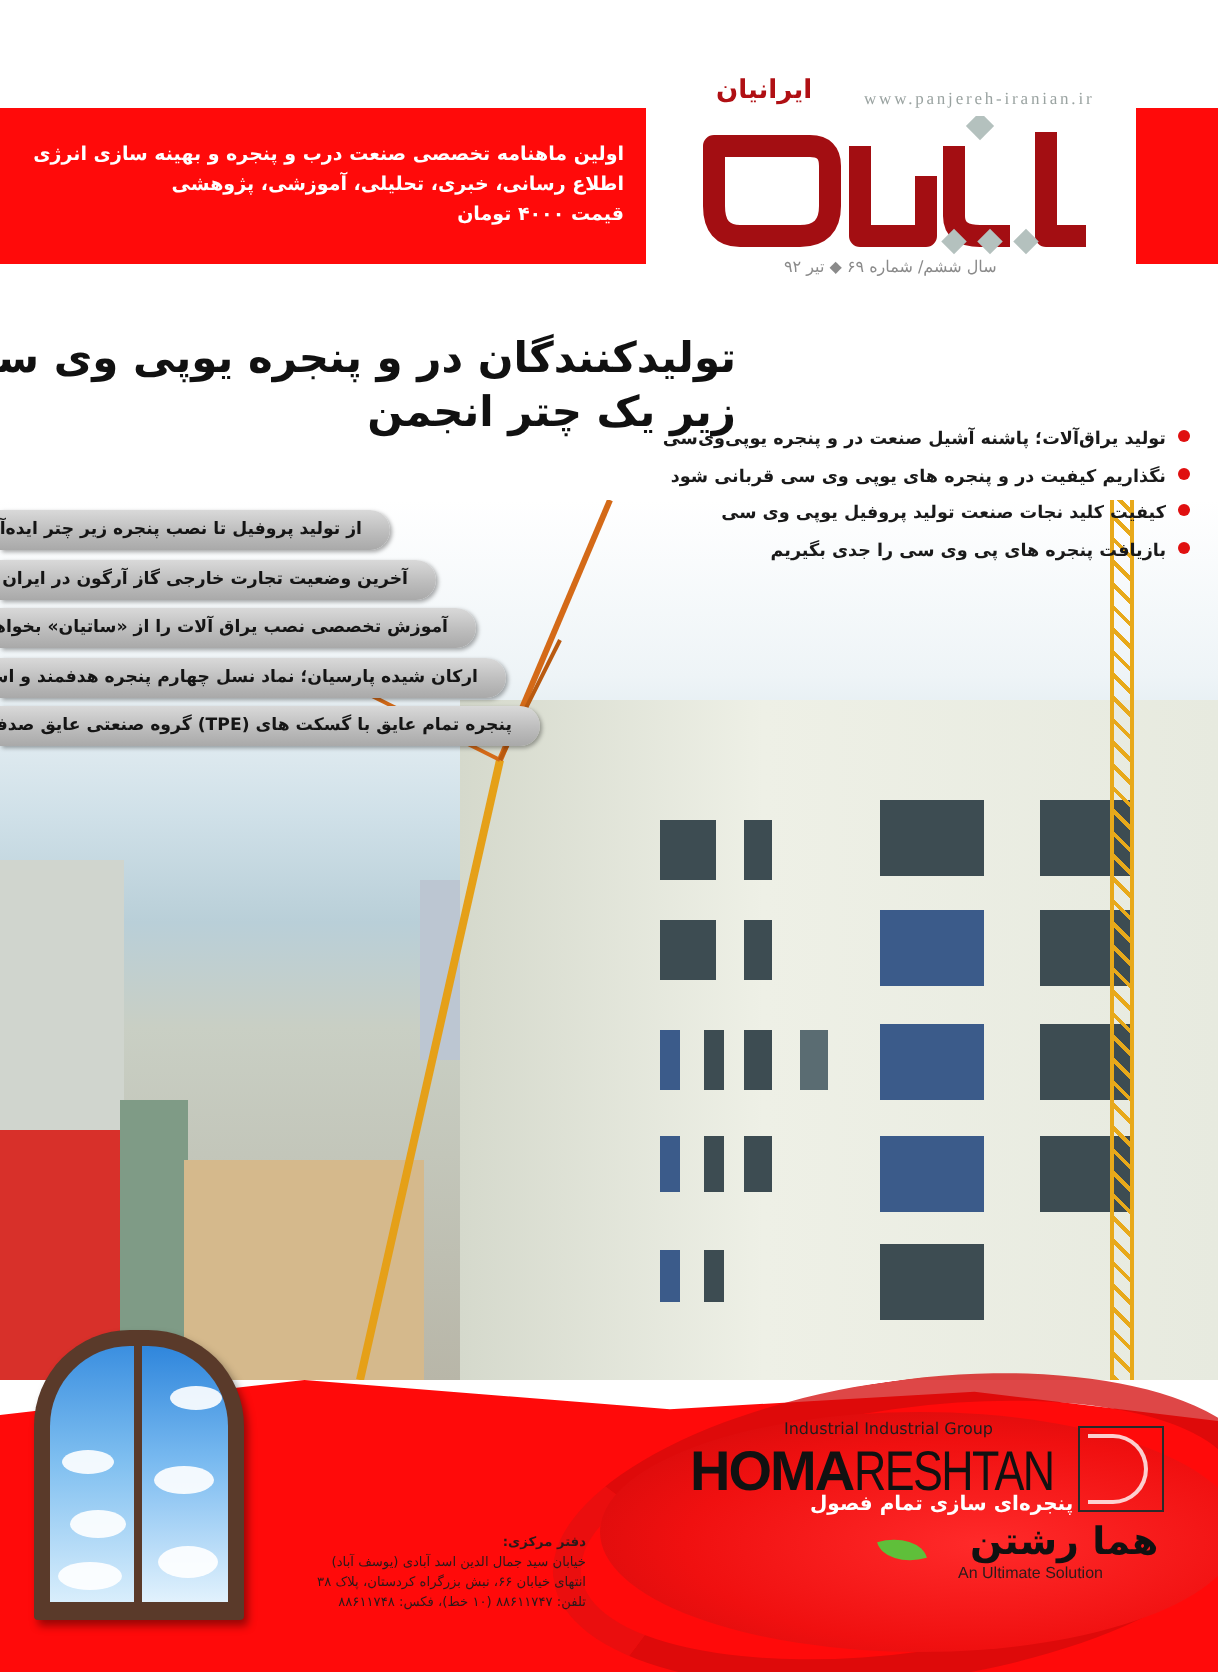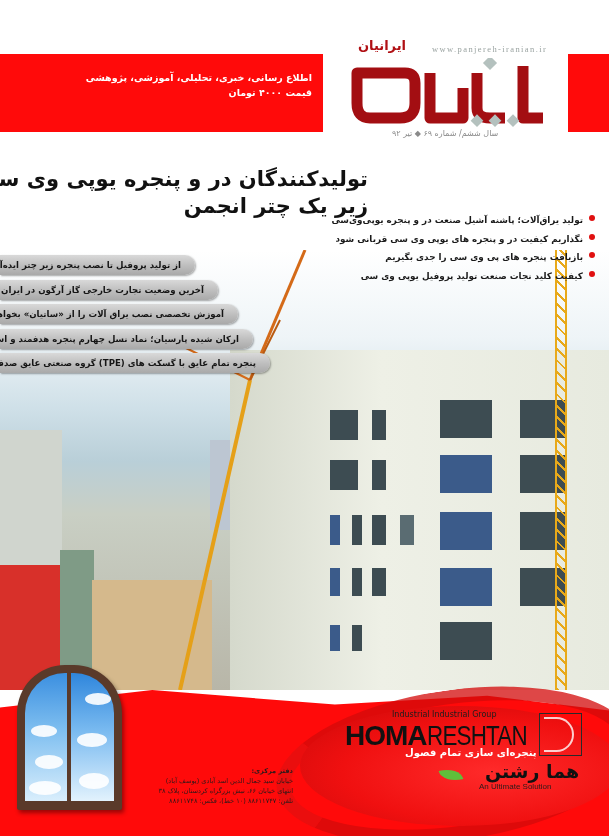--- a/index.html
+++ b/index.html
@@ -67,20 +67,21 @@
   .cloud { position: absolute; background: #fff; border-radius: 50%; opacity: .9; }
 </style>
 </head>
 <body>
 
 <div id="masthead" class="abs"></div>
 <div id="red-band-left" class="abs"></div>
 <div id="red-band-right" class="abs"></div>
 
 <div id="tagline" class="abs rtl">
+  <div>اولین ماهنامه تخصصی صنعت درب و پنجره و بهینه سازی انرژی</div>
   <div>اطلاع رسانی، خبری، تحلیلی، آموزشی، پژوهشی</div>
   <div>قیمت ۴۰۰۰ تومان</div>
 </div>
 
 <div id="brand-sub" class="abs rtl">ایرانیان</div>
 <div id="website" class="abs">www.panjereh-iranian.ir</div>
 
 <svg id="logo" class="abs" viewBox="0 0 205 72">
   <title>پنجره</title>
   <g fill="none" stroke="#a30e12" stroke-width="11" stroke-linejoin="round">
@@ -148,25 +149,25 @@
   <div class="bullet-item">
     <span class="bullet-dot"></span>
     <span class="rtl">تولید یراق‌آلات؛ پاشنه آشیل صنعت در و پنجره یوپی‌وی‌سی</span>
   </div>
   <div class="bullet-item">
     <span class="bullet-dot"></span>
     <span class="rtl">نگذاریم کیفیت در و پنجره های یوپی وی سی قربانی شود</span>
   </div>
   <div class="bullet-item">
     <span class="bullet-dot"></span>
+    <span class="rtl">کیفیت کلید نجات صنعت تولید پروفیل یوپی وی سی</span>
+  </div>
+  <div class="bullet-item">
+    <span class="bullet-dot"></span>
     <span class="rtl">بازیافت پنجره های پی وی سی را جدی بگیریم</span>
-  </div>
-  <div class="bullet-item">
-    <span class="bullet-dot"></span>
-    <span class="rtl">کیفیت کلید نجات صنعت تولید پروفیل یوپی وی سی</span>
   </div>
 </div>
 
 <div id="pills" class="abs">
   <div class="pill rtl" style="width:195px;">از تولید پروفیل تا نصب پنجره زیر چتر ایده‌آل</div>
   <div class="pill rtl" style="width:218px;">آخرین وضعیت تجارت خارجی گاز آرگون در ایران</div>
   <div class="pill rtl" style="width:238px;">آموزش تخصصی نصب یراق آلات را از «ساتیان» بخواهید</div>
   <div class="pill rtl" style="width:253px;">ارکان شیده پارسیان؛ نماد نسل چهارم پنجره هدفمند و استاندارد</div>
   <div class="pill rtl" style="width:270px;">پنجره تمام عایق با گسکت های (TPE) گروه صنعتی عایق صدفی</div>
 </div>

